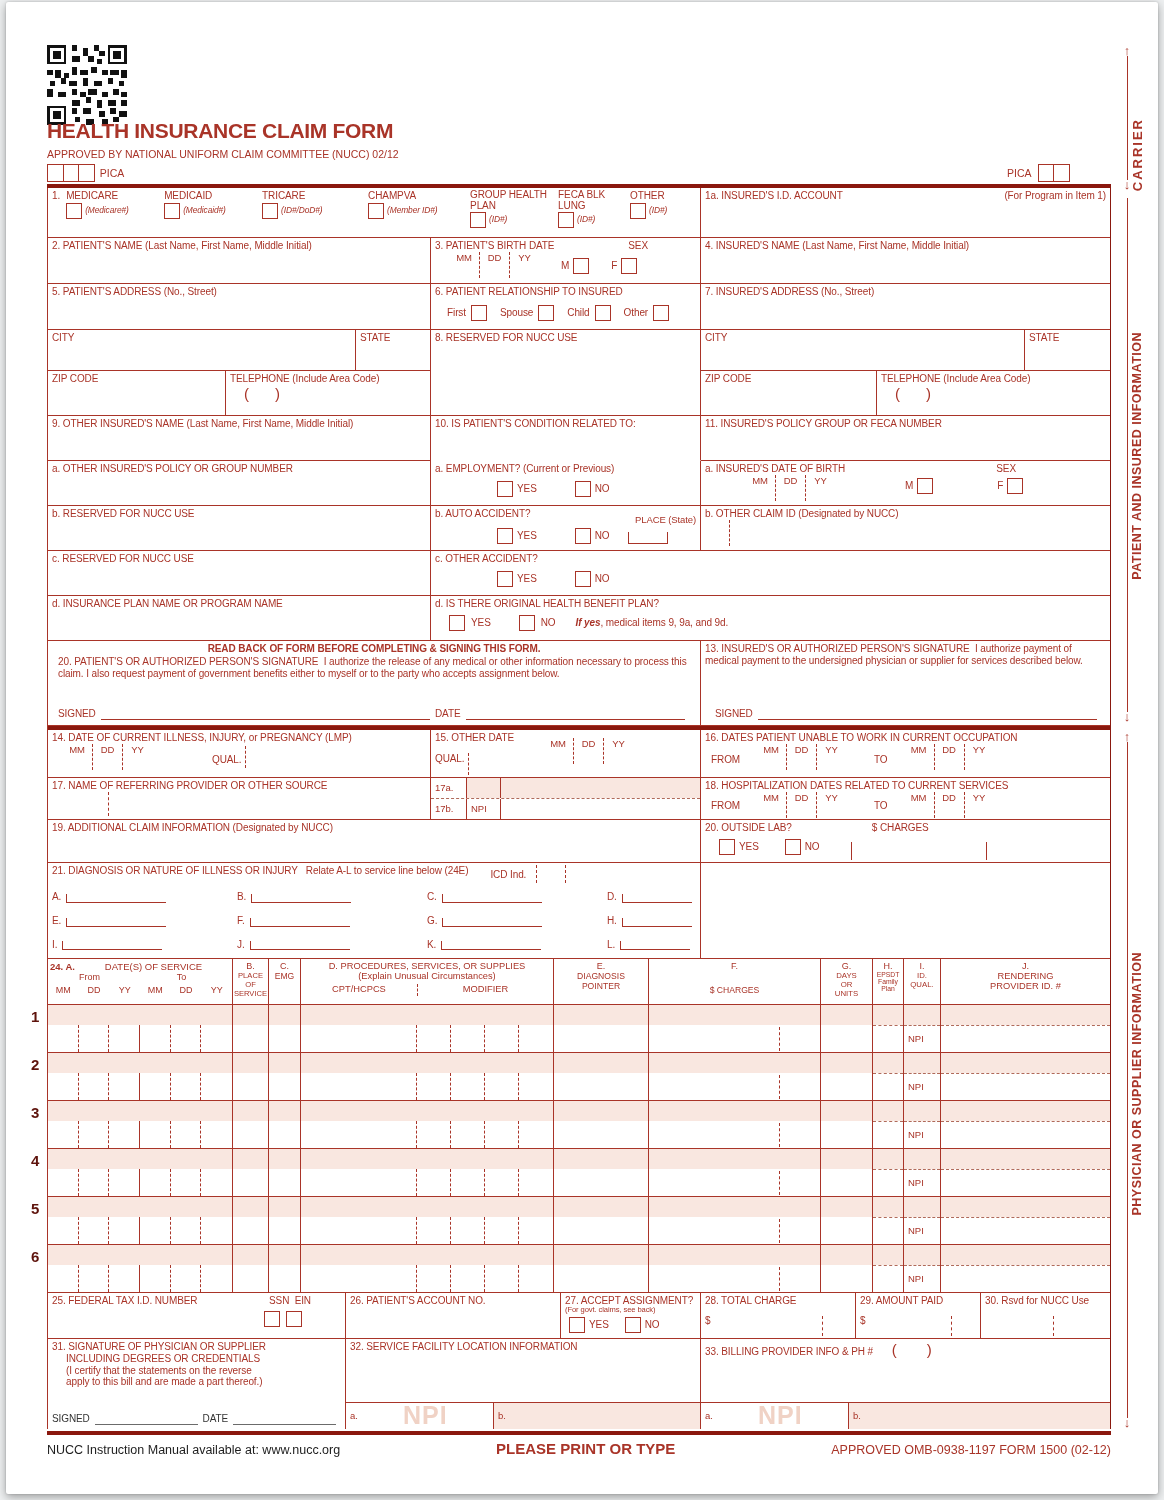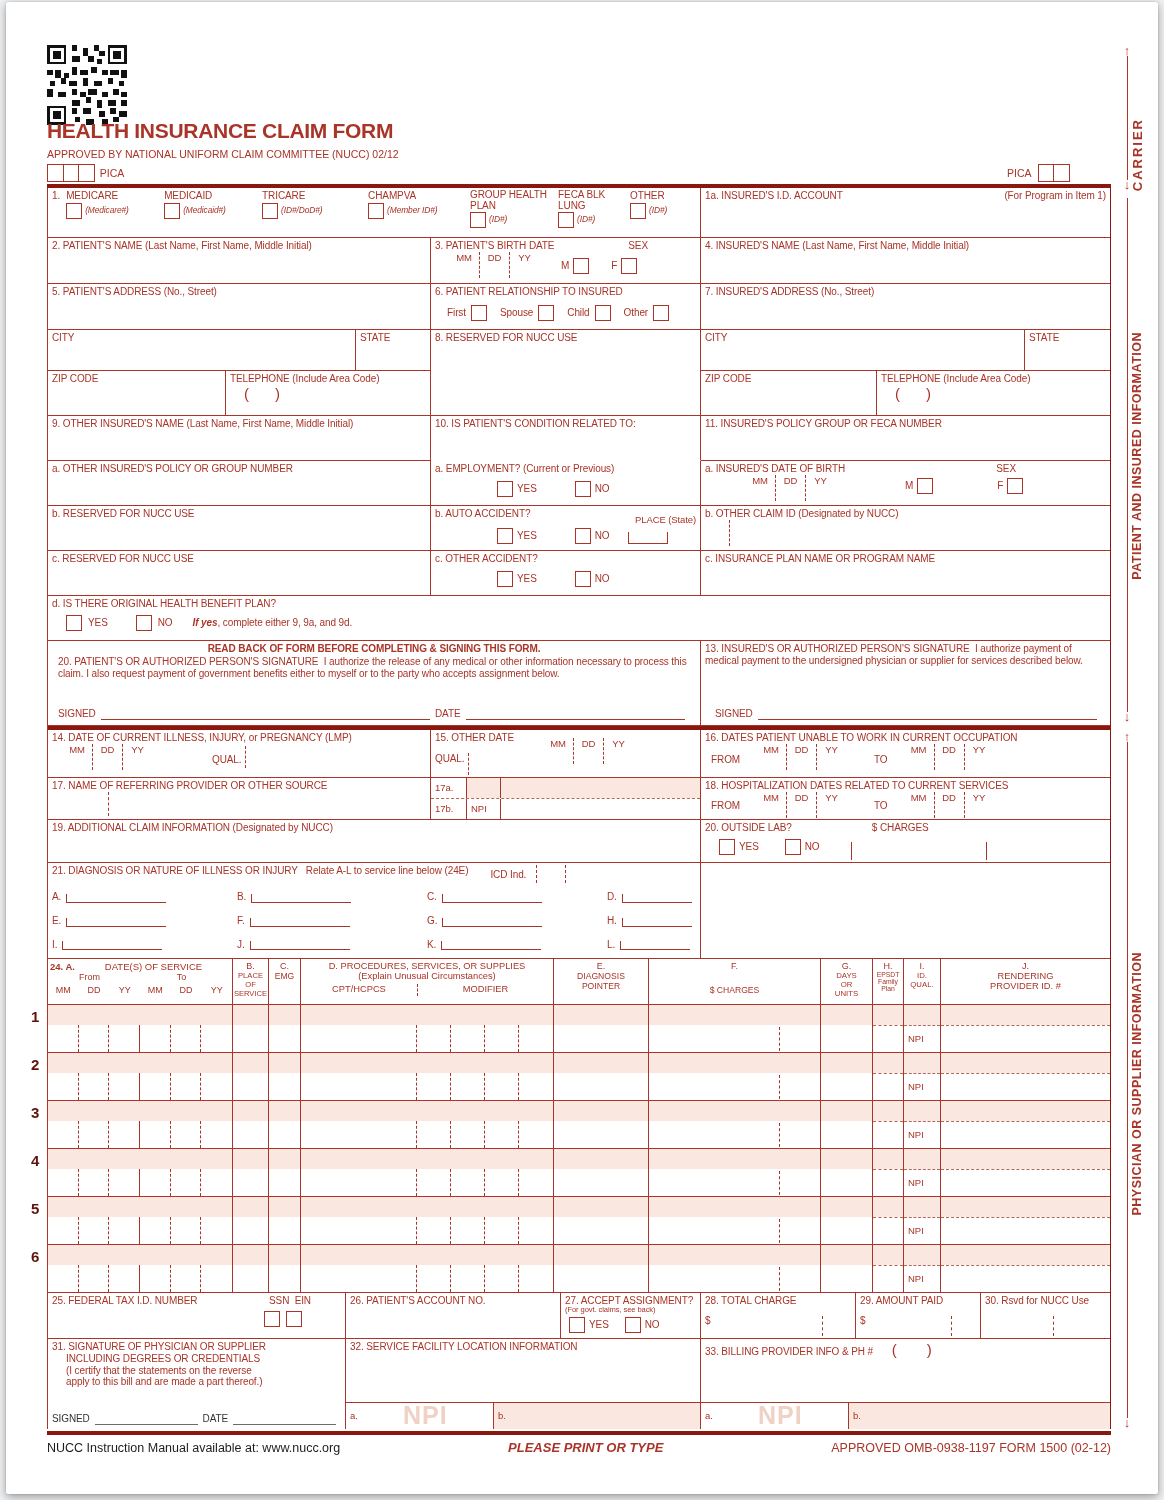--- a/index.html
+++ b/index.html
@@ -66,21 +66,21 @@
   .dsub:last-child{border-right:none}
   .rownum{position:absolute;left:-17px;top:3px;font-size:15px;color:#5e130c;font-weight:bold}
   .npicell{font-size:9.5px;color:var(--red);padding:7px 0 0 4px}
   
   .npistrip{position:absolute;left:0;right:0;bottom:0;height:27px;border-top:1px solid var(--red);display:flex;align-items:stretch;font-size:9.5px;color:var(--red)}
   .aseg{width:148px;display:flex;align-items:center;border-right:1px solid var(--red)}
   .ghost{font-size:25px;font-weight:bold;color:var(--ghost);margin:0 auto;letter-spacing:1px}
   .bseg{flex:1;background:var(--pink);display:flex;align-items:center}
   .footer{position:absolute;left:41px;top:1438px;width:1064px;display:flex;align-items:baseline;justify-content:space-between}
   .f-left{font-size:12.5px;color:#1d1d1d}
-  .f-center{font-size:13px;color:var(--red);font-weight:bold;font-style:italic}
+  .f-center{font-size:15px;color:var(--red);font-weight:bold;}
   .f-right{font-size:12.5px;color:var(--red)}
   
   .mline{position:absolute;left:1114px;width:14px;display:flex;flex-direction:column;align-items:center;color:var(--red)}
   .mline .ln{flex:1;border-left:1.6px solid var(--red)}
   .arr{font-size:13px;font-weight:bold;line-height:10px;color:var(--red)}
   .vtext{position:absolute;left:1124px;writing-mode:vertical-rl;transform:rotate(180deg);
          color:var(--red);font-weight:bold;white-space:nowrap}
   .parens{font-size:15px;letter-spacing:26px;margin-left:14px}
   .parens2{font-size:15px;letter-spacing:30px}
   .inkt{color:var(--ink)}
@@ -380,32 +380,32 @@
           <span class="ybox">
               <span class="cb"></span>
               <span>YES</span>
             </span>
           <span class="ybox" style="margin-left:28px">
               <span class="cb"></span>
               <span>NO</span>
             </span>
         </div>
       </div>
-      <div class="cell lb" style="flex:1"><span>c. INSURANCE PLAN NAME OR PROGRAM NAME</span></div>
     </div>
 
     <div class="row" style="height:45px">
+      <div class="cell lb" style="width:383px"><span>d. INSURANCE PLAN NAME OR PROGRAM NAME</span></div>
       <div class="cell lb" style="flex:1">
         <span>d. IS THERE ORIGINAL HEALTH BENEFIT PLAN?</span>
         <div style="display:flex;align-items:center;gap:6px;margin-top:5px;padding-left:14px">
           <span class="cb"></span>
             <span>YES</span>
           <span class="cb" style="margin-left:22px"></span>
             <span>NO</span>
-          <span style="margin-left:14px"><span class="b it">If yes</span><span>, complete either 9, 9a, and 9d.</span></span>
+          <span style="margin-left:14px"><span class="b it">If yes</span><span>, medical items 9, 9a, and 9d.</span></span>
         </div>
       </div>
     </div>
 
     <div class="row" style="height:85px">
       <div class="cell lb" style="width:653px;display:flex;flex-direction:column">
         <div class="b" style="text-align:center;font-size:10px">READ BACK OF FORM BEFORE COMPLETING &amp; SIGNING THIS FORM.</div>
         <div style="margin-top:1px;padding:0 6px">
           <span>20. PATIENT'S OR AUTHORIZED PERSON'S SIGNATURE</span>&nbsp;
           <span>I authorize the release of any medical or other information necessary to process this claim. I also request payment of government benefits either to myself or to the party who accepts assignment below.</span>

